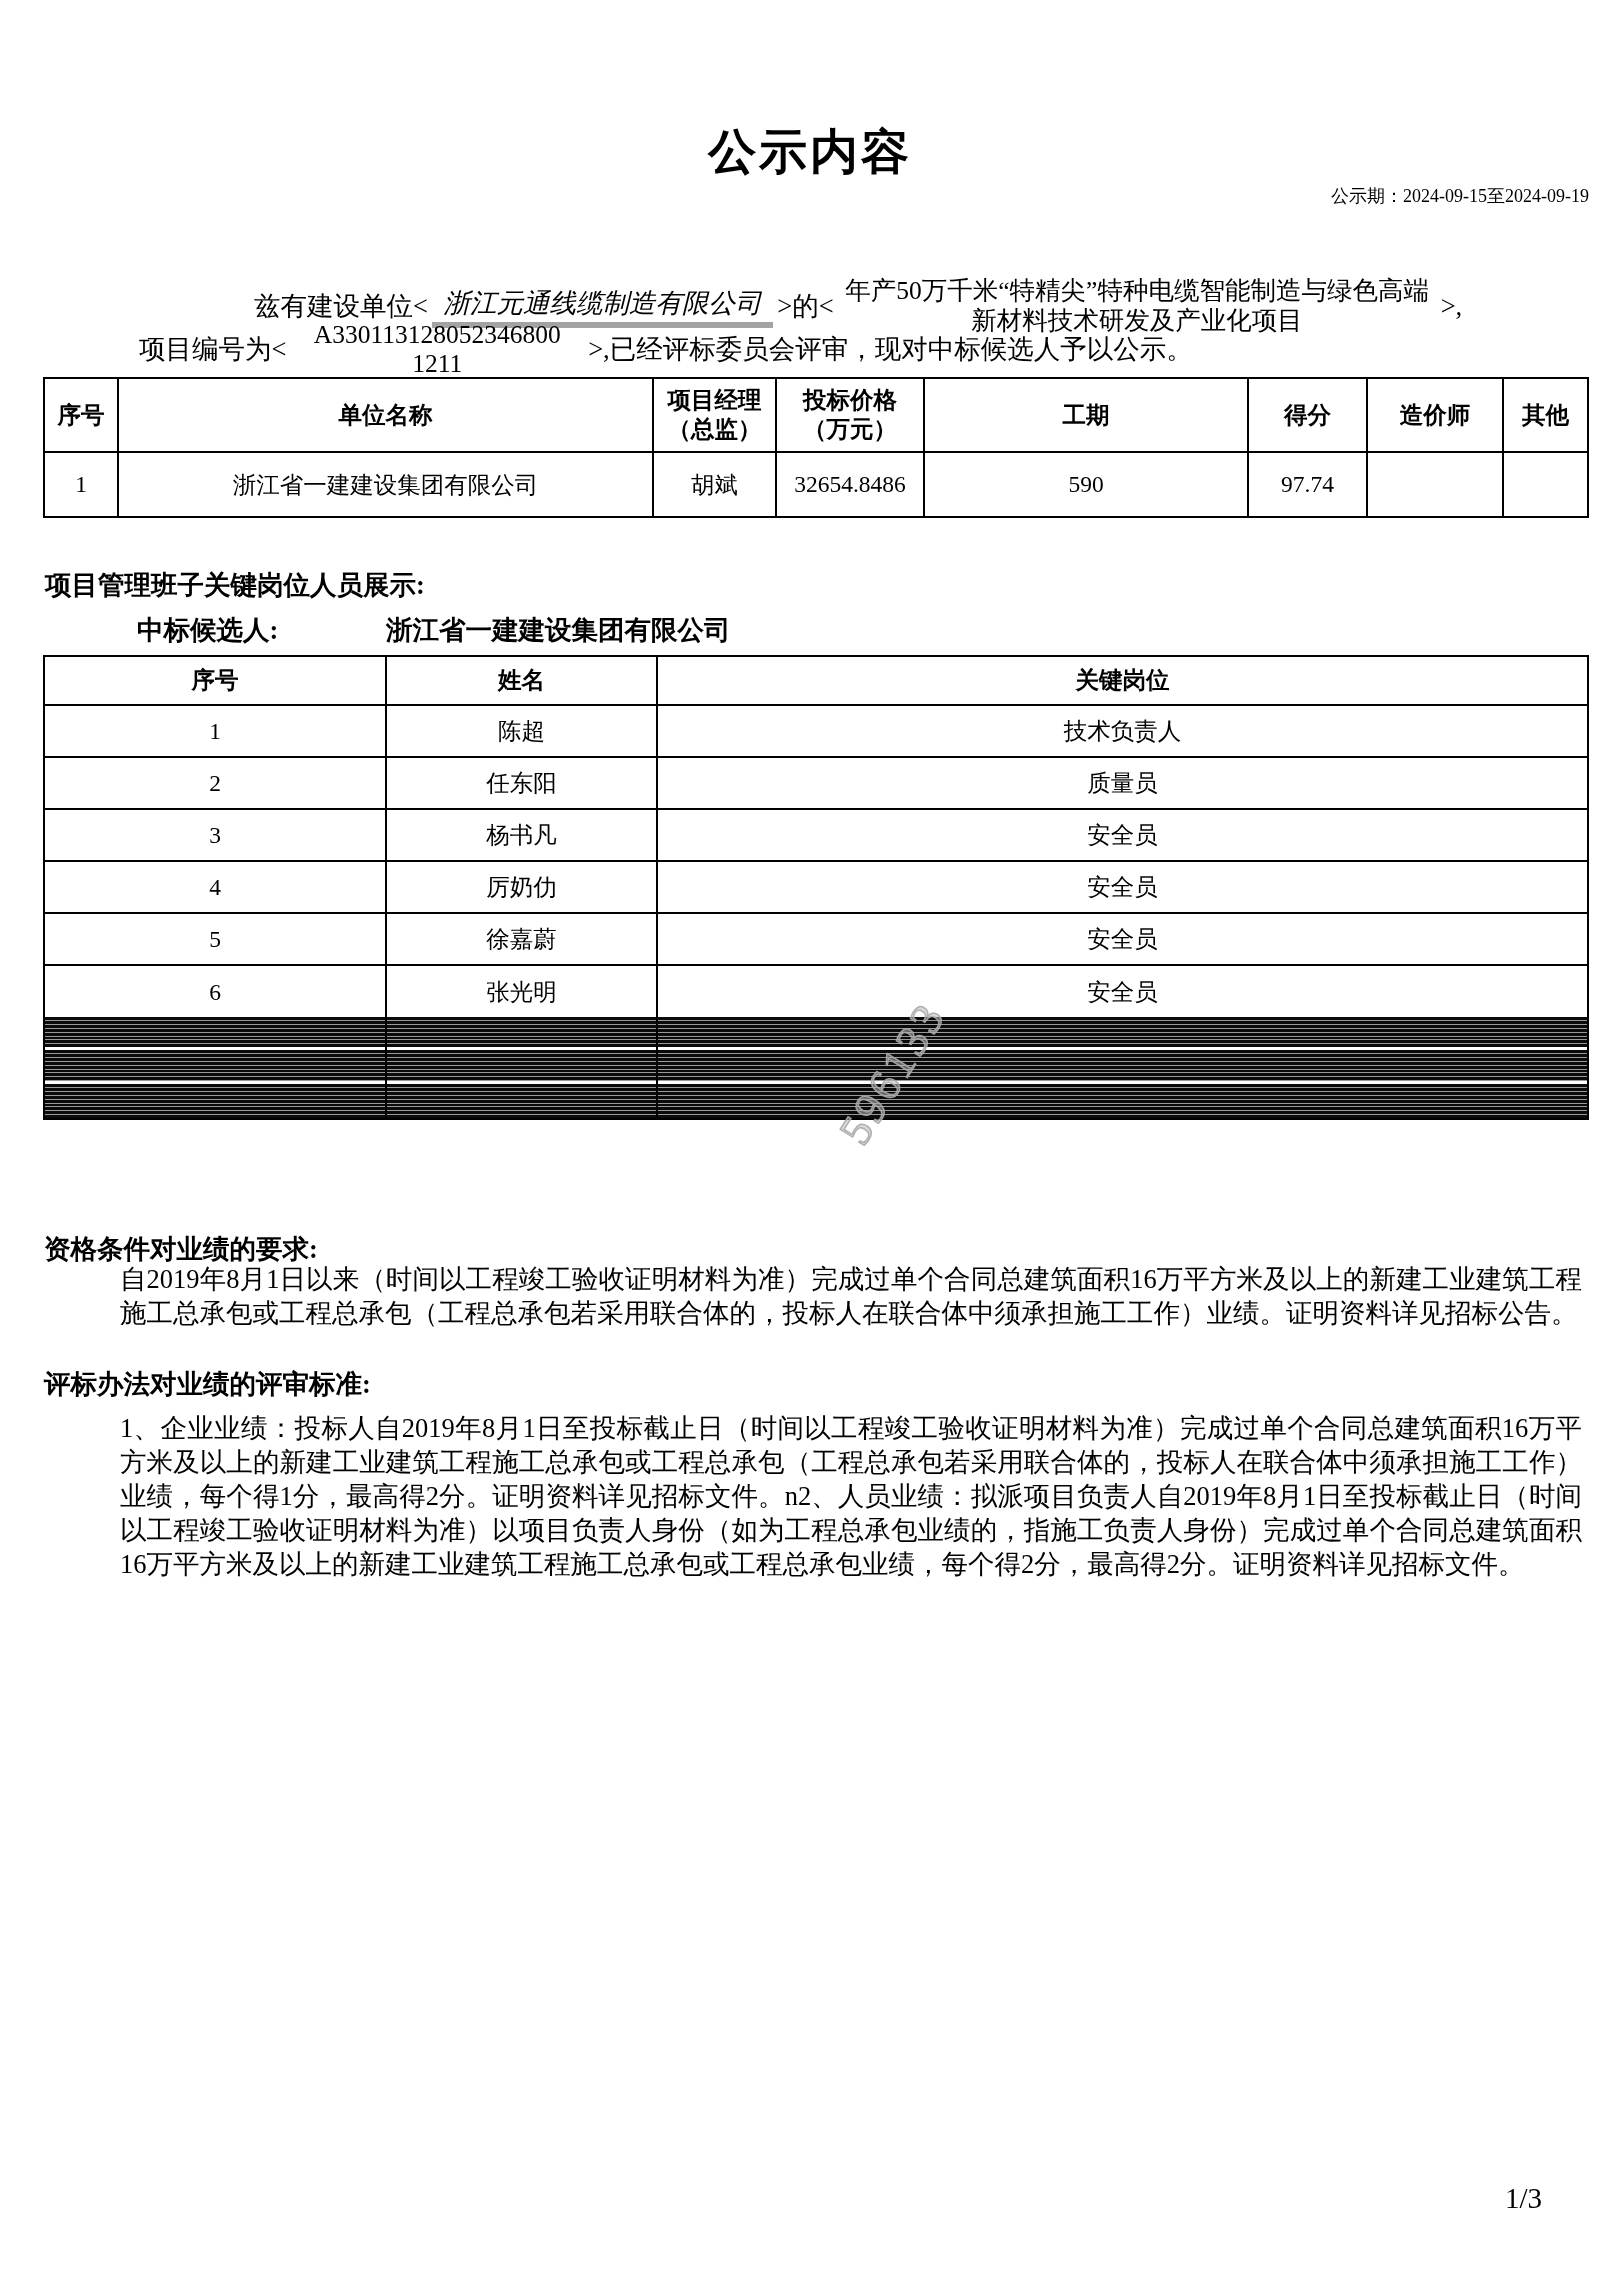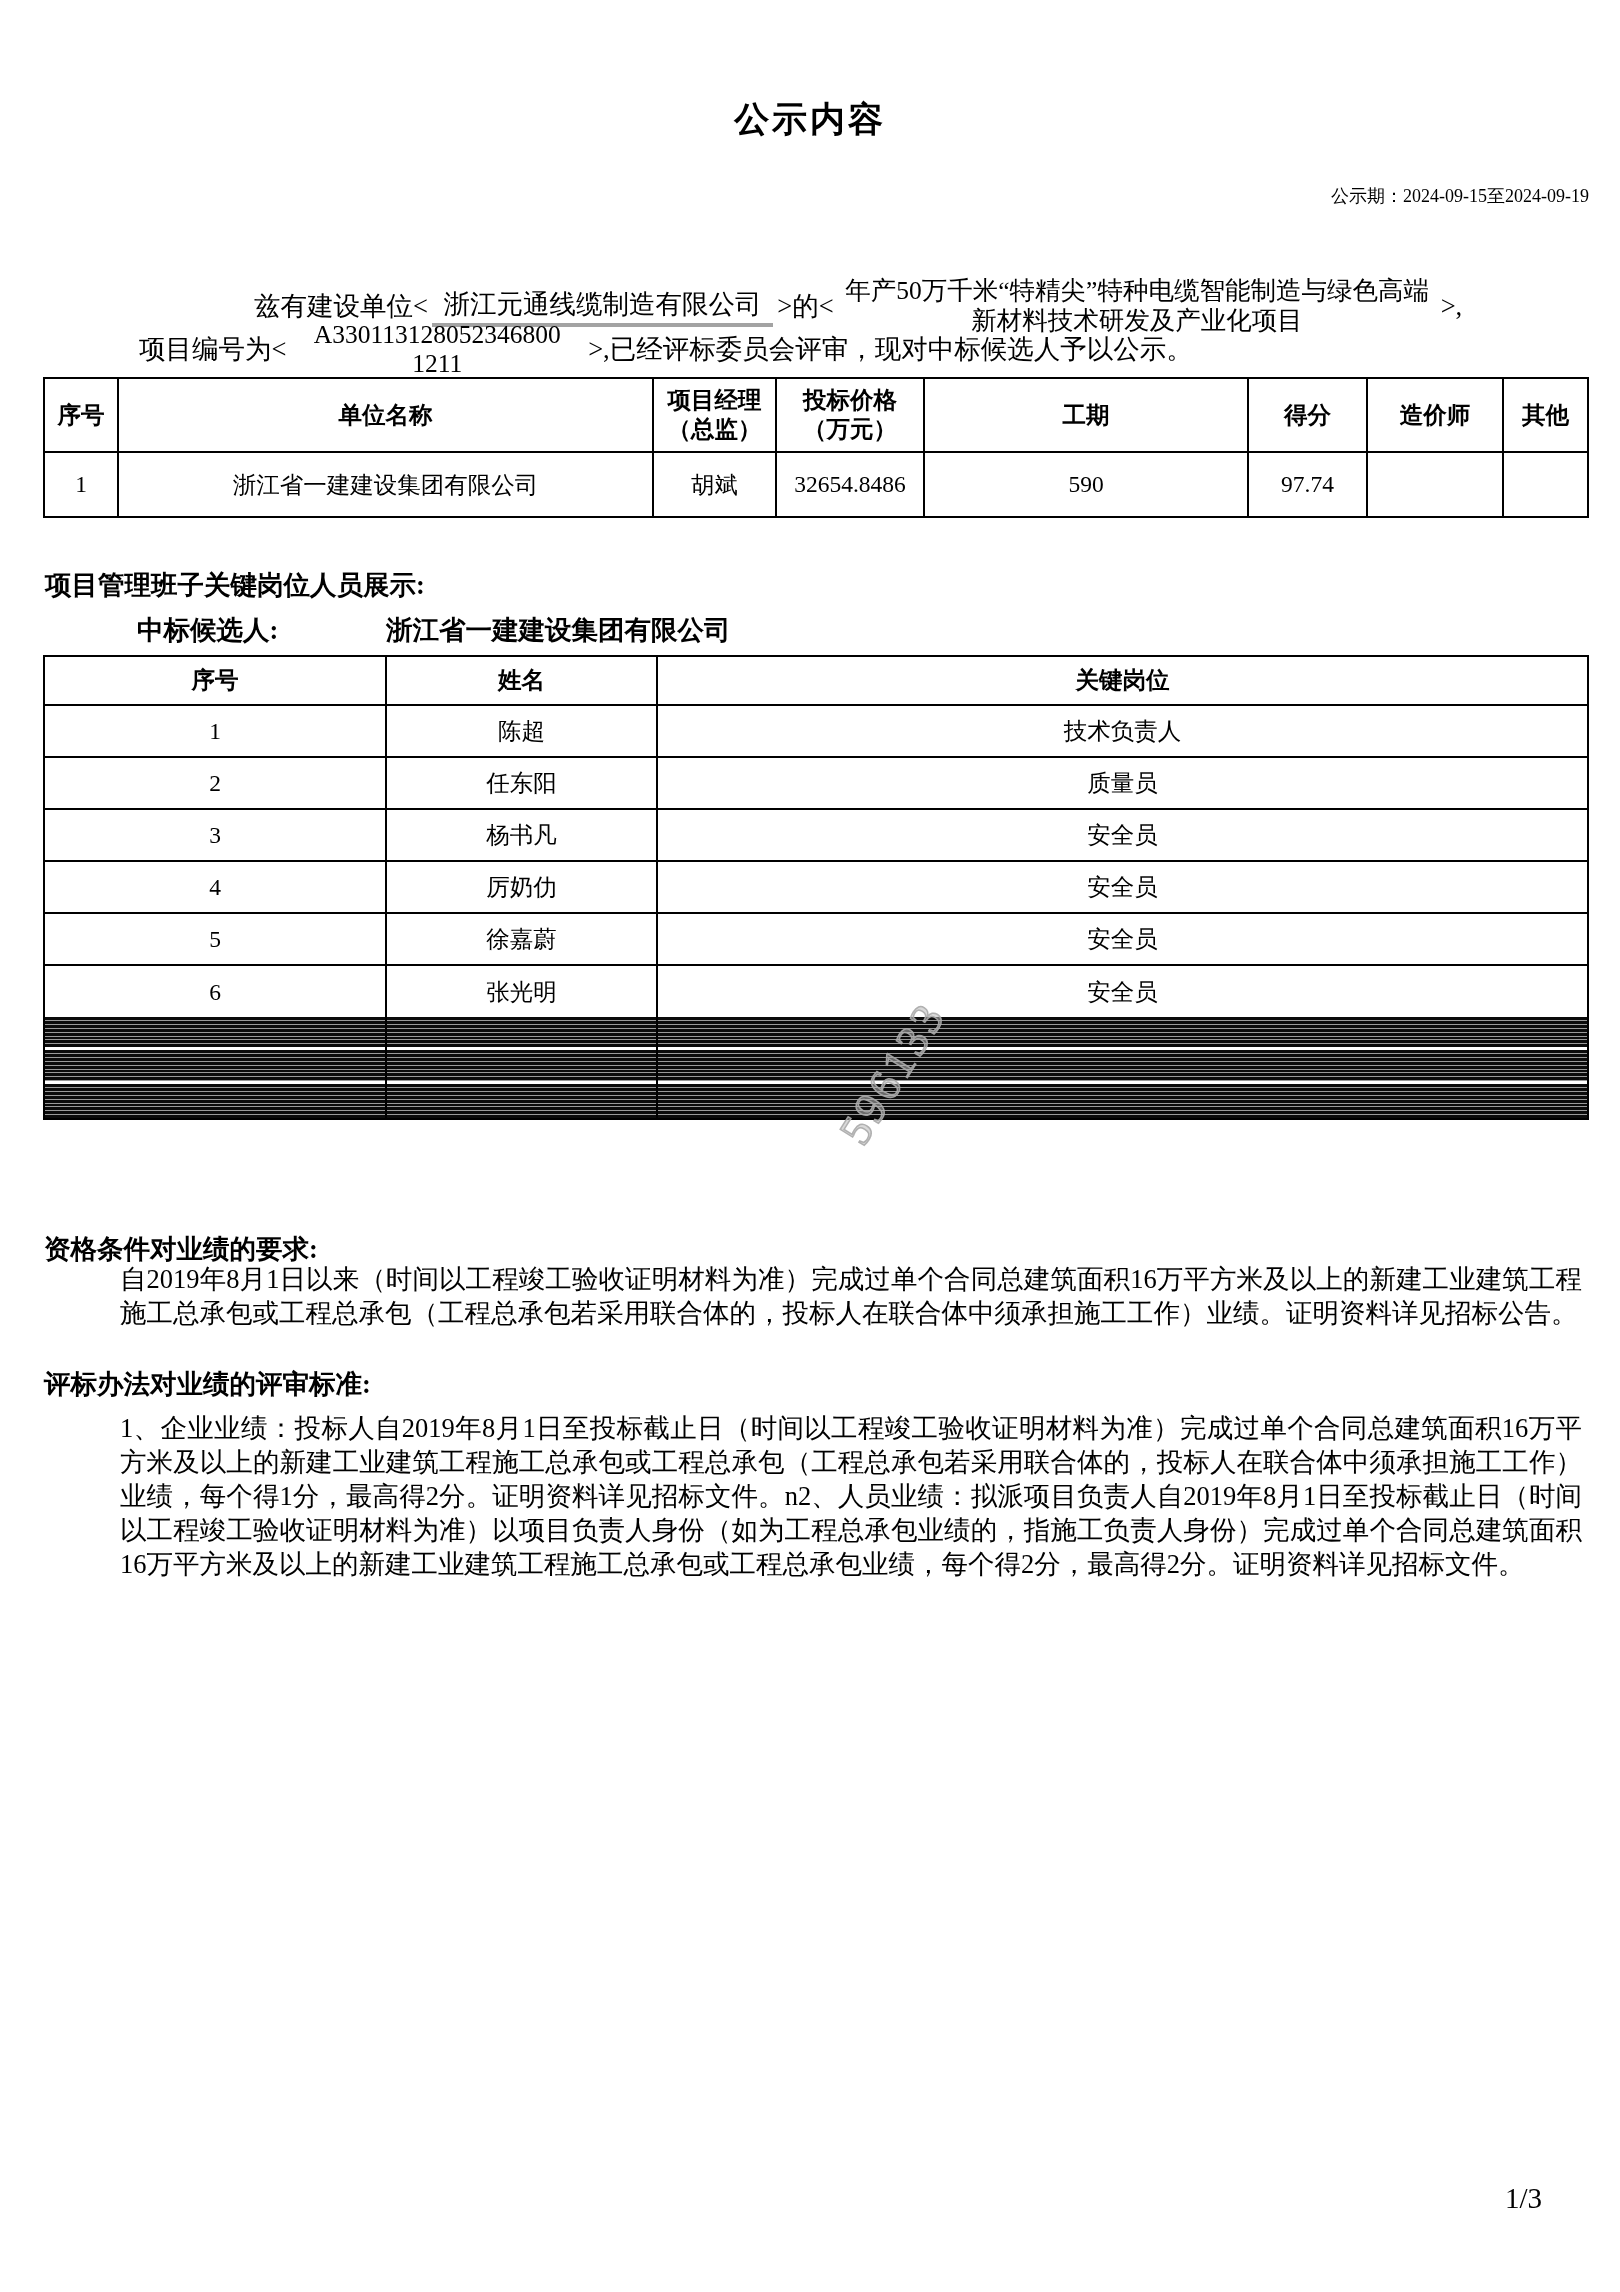--- a/index.html
+++ b/index.html
@@ -3,31 +3,31 @@
 <meta charset="utf-8">
 <style>
   * { margin:0; padding:0; box-sizing:border-box; }
   html,body { background:#ffffff; }
   body {
     width:1620px; height:2293px; position:relative; overflow:hidden;
     font-family:"Liberation Serif","DejaVu Serif",serif;
     color:#000;
   }
   .title {
-    position:absolute; top:96px; left:0; width:1620px;
-    text-align:center; font-size:35px; font-weight:bold; letter-spacing:2.9px;font-family:Liberation Mono, monospace;
+    position:absolute; top:120px; left:0; width:1620px;
+    text-align:center; font-size:48px; font-weight:bold; letter-spacing:2.9px;font-family:Liberation Mono, monospace;
   }
   .period {
     position:absolute; top:184px; right:31px;
     font-size:18px;
   }
   .intro-row { position:absolute; display:flex; align-items:center; font-size:26.5px; }
   .row1 { left:250px; top:233px; height:74px;margin-top:36px; }
   .row2 { left:135px; top:316px; height:65px; }
-  .u-line { border-bottom:4px solid #a3a3a3; padding:0 11.8px 1px 11.8px; }
+  .u-line { border-bottom:6px solid #a3a3a3; padding:0 11.8px 1px 11.8px;font-style:italic; }
   .bracket { padding:0 3.9px; }
   .center-block { display:inline-flex; flex-direction:column; text-align:center; line-height:30px; font-size:25.5px; padding:0 7.8px;justify-content:space-between; }
   .num-block { min-width:294px; line-height:29px; }
 
   
   .grid { position:absolute; display:grid; border:2.9px solid #000; background:#fff; }
   .cell { display:flex; align-items:center; justify-content:center; text-align:center;
           border-right:2px solid #000; border-bottom:2px solid #000; font-size:23.5px; overflow:hidden; }
   .cell.lc { border-right:none; }
   .cell.lr { border-bottom:none; }

